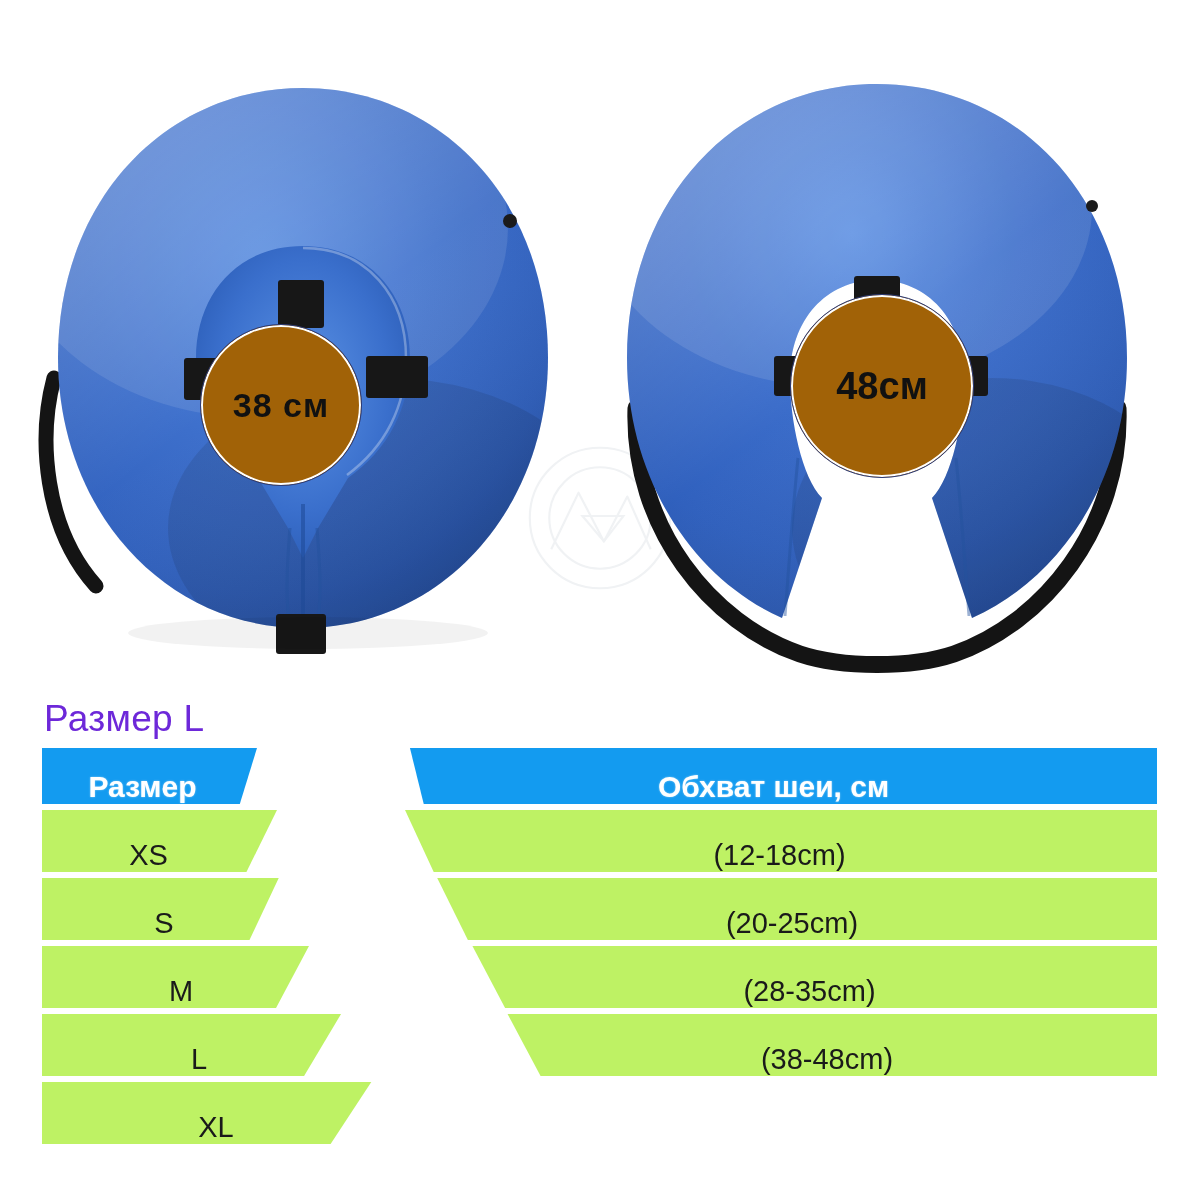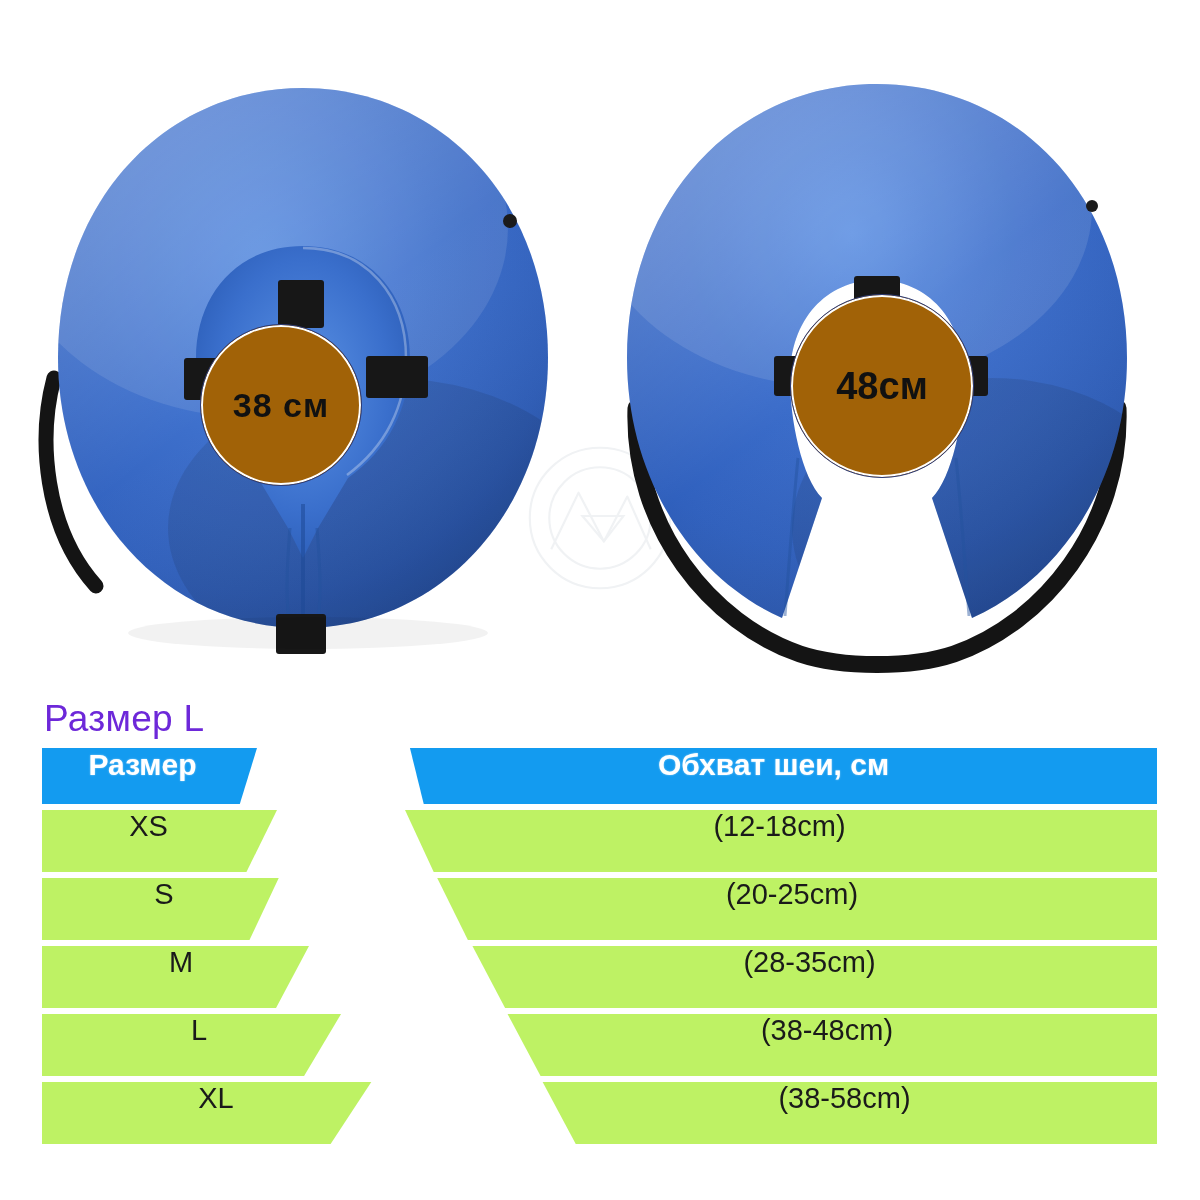--- a/index.html
+++ b/index.html
@@ -90,21 +90,21 @@
     left: 42px; top: 58px;
     width: 1115px; height: 400px;
   }
   .trow { position: absolute; left: 0; width: 1115px; }
 
   .cell {
     position: absolute;
     top: 0;
     height: 100%;
     display: flex;
-    align-items: flex-start;
+    align-items: flex-end;
   }
   .cell-left  { left: 0; }
   .cell-right { }
 
   .cell-inner {
     width: 100%;
     text-align: center;
     font-family: "Liberation Sans", sans-serif;
   }
 
@@ -322,19 +322,16 @@
       </div>
       <div class="cell cell-right" style="left:455px; width:660px; clip-path: polygon(1.6% 0, 100% 0, 100% 100%, 6.6% 100%);">
         <div class="cell-inner">(38-48cm)</div>
       </div>
     </div>
 
     <div class="trow body-row" style="top:334px; height:62px;">
       <div class="cell cell-left" style="width:370px; clip-path: polygon(0 0, 89% 0, 78% 100%, 0 100%);">
         <div class="cell-inner">XL</div>
       </div>
-      <div class="cell cell-right" style="left:490px; width:625px; clip-path: polygon(1.7% 0, 100% 0, 100% 100%, 7% 100%);">
-        <div class="cell-inner">(38-58cm)</div>
-      </div>
     </div>
 
   </div>
 </div>
 
 </body></html>

